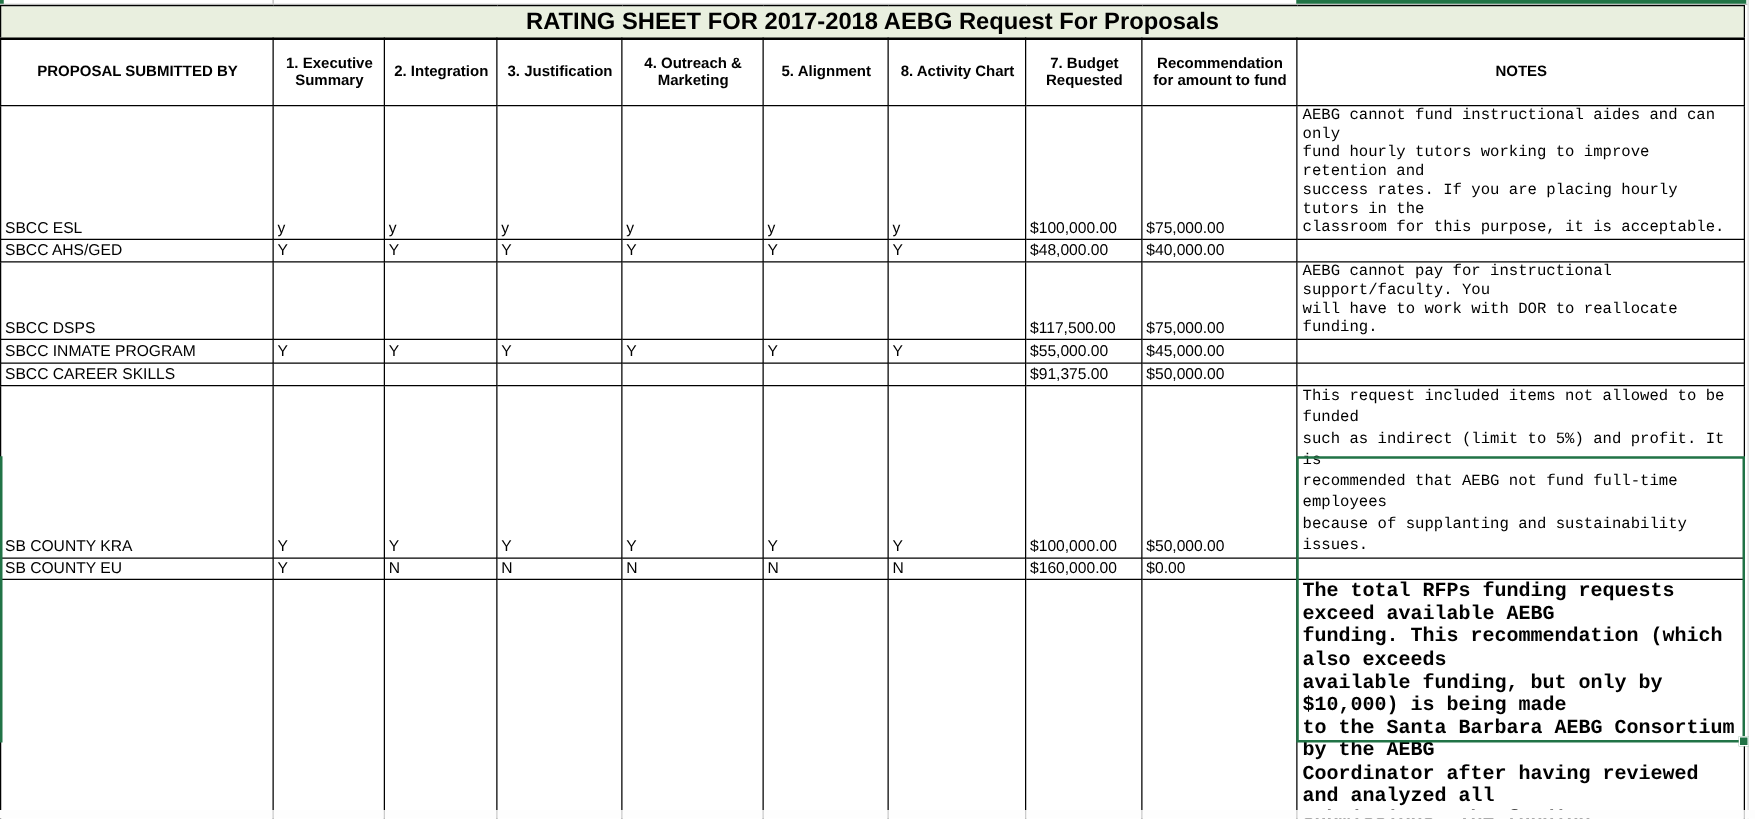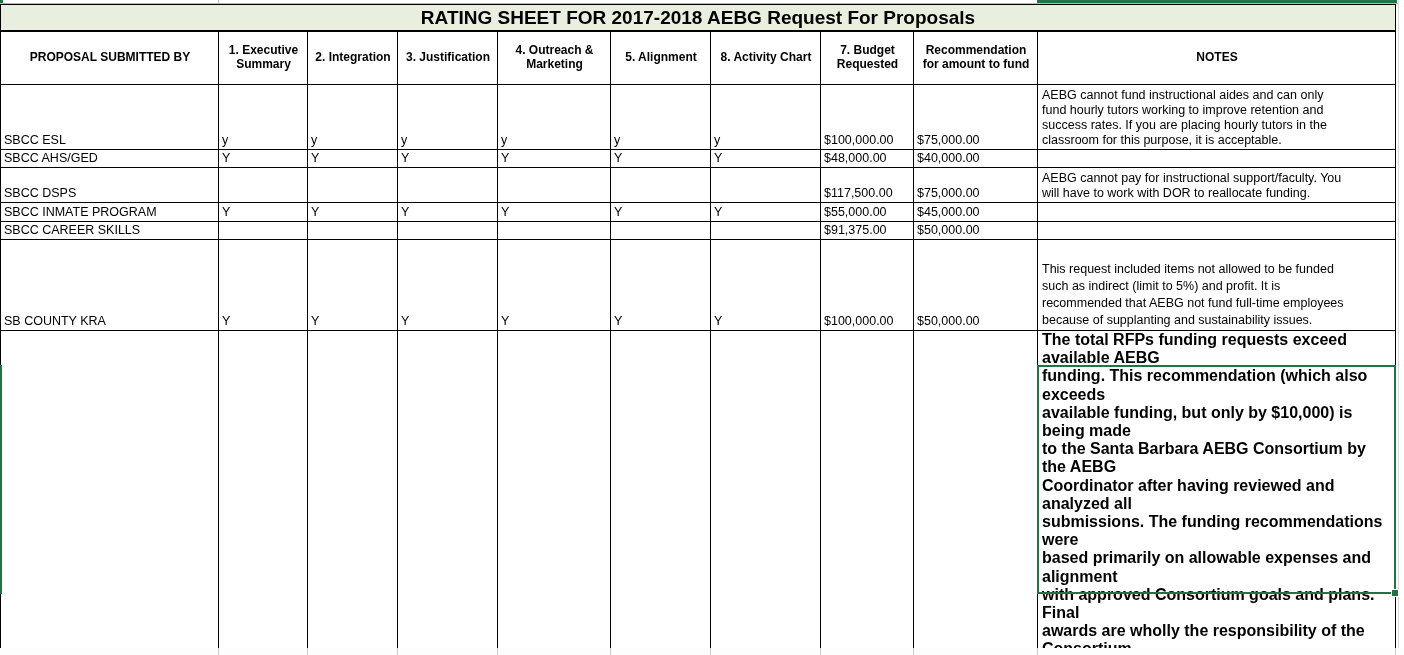--- a/index.html
+++ b/index.html
@@ -18,21 +18,21 @@
   .right-gridline{position:absolute;left:1398px;top:0;width:1px;height:655px;background:#d9d9d9;}
 
   table.sheet{position:absolute;left:0;top:4px;width:1396px;border-collapse:collapse;table-layout:fixed;}
   td,th{border:1px solid var(--cell_border);padding:0 2px 1px 3px;vertical-align:bottom;
         font-size:12.5px;line-height:15px;overflow:hidden;white-space:nowrap;font-weight:normal;text-align:left;}
   tr.title-row td{background:var(--title_bg);text-align:center;vertical-align:middle;
         font-weight:bold;font-size:19px;border-bottom:2px solid var(--cell_border);padding:0;}
   tr.head-row th{font-weight:bold;font-size:12px;line-height:14px;text-align:center;vertical-align:middle;
         white-space:pre-line;}
   td.money{text-align:left;padding-right:3px;}
-  td.notes{white-space:pre-line;line-height:15px;padding-left:4px;}
+  td.notes{white-space:pre-line;line-height:15px;padding-left:4px;font-family:Liberation Mono, monospace;}
   td.notes.tall{line-height:17px;}
   tr.totals-row td{font-weight:bold;}
   tr.totals-row td.notes{white-space:pre-line;line-height:18.2px;font-size:16px;padding-bottom:3px;}
   
   tr.r-title{height:26px;} tr.r-head{height:54px;}
   tr.r0{height:65px;} tr.r1{height:18px;} tr.r2{height:35px;} tr.r3{height:19px;}
   tr.r4{height:18px;margin-left:48px;} tr.r5{height:91px;} tr.r6{height:17px;} tr.r7{height:18px;}
   tr.r-tot{height:233px;} tr.r-e{height:16px;} tr.r-leg{height:18px;}
   tr.r-leg td.legend{font-size:12px;}
 
@@ -174,20 +174,32 @@
       <td>Y</td>
       <td>Y</td>
       <td class="money">$100,000.00</td>
       <td class="money">$50,000.00</td>
       <td class="notes tall">This request included items not allowed to be funded
 such as indirect (limit to 5%) and profit. It is
 recommended that AEBG not fund full-time employees
 because of supplanting and sustainability issues.</td>
     </tr>
 
+    <tr class="r6">
+      <td>SB COUNTY EU</td>
+      <td>Y</td>
+      <td>N</td>
+      <td>N</td>
+      <td>N</td>
+      <td>N</td>
+      <td>N</td>
+      <td class="money">$160,000.00</td>
+      <td class="money">$0.00</td>
+      <td class="notes"></td>
+    </tr>
 
 
     <tr class="totals-row r-tot">
       <td>TOTALS</td>
       <td></td>
       <td></td>
       <td></td>
       <td></td>
       <td></td>
       <td></td>

